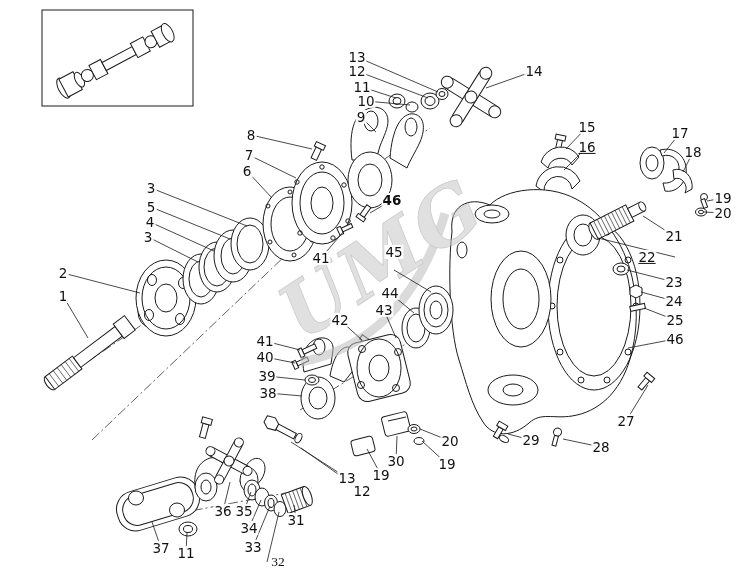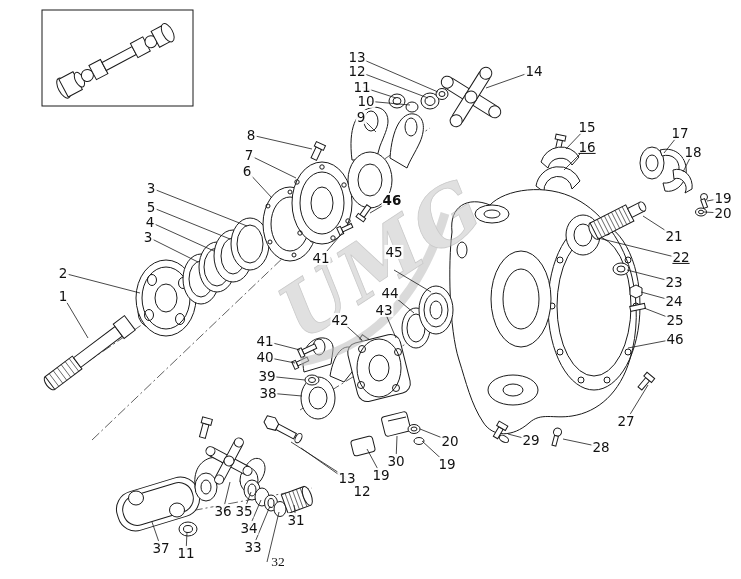--- a/index.html
+++ b/index.html
@@ -409,21 +409,21 @@
       <div class="part-label" style="left: 148px; top: 237px;">3</div>
       <div class="part-label" style="left: 63px; top: 273px;">2</div>
       <div class="part-label" style="left: 63px; top: 296px;">1</div>
       <div class="part-label" style="left: 587px; top: 127px;">15</div>
       <div class="part-label" style="left: 587px; top: 147px; text-decoration: underline;">16</div>
       <div class="part-label" style="left: 680px; top: 133px;">17</div>
       <div class="part-label" style="left: 693px; top: 152px;">18</div>
       <div class="part-label" style="left: 723px; top: 198px;">19</div>
       <div class="part-label" style="left: 723px; top: 213px;">20</div>
       <div class="part-label" style="left: 674px; top: 236px;">21</div>
-      <div class="part-label" style="left: 681px; top: 257px; text-decoration: underline;">22</div>
+      <div class="part-label" style="left: 647px; top: 257px; text-decoration: underline;">22</div>
       <div class="part-label" style="left: 674px; top: 282px;">23</div>
       <div class="part-label" style="left: 674px; top: 301px;">24</div>
       <div class="part-label" style="left: 675px; top: 320px;">25</div>
       <div class="part-label" style="left: 675px; top: 339px;">46</div>
       <div class="part-label" style="left: 392px; top: 200px; font-weight: bold;">46</div>
       <div class="part-label" style="left: 321px; top: 258px;">41</div>
       <div class="part-label" style="left: 394px; top: 252px;">45</div>
       <div class="part-label" style="left: 390px; top: 293px;">44</div>
       <div class="part-label" style="left: 384px; top: 310px;">43</div>
       <div class="part-label" style="left: 340px; top: 320px;">42</div>

